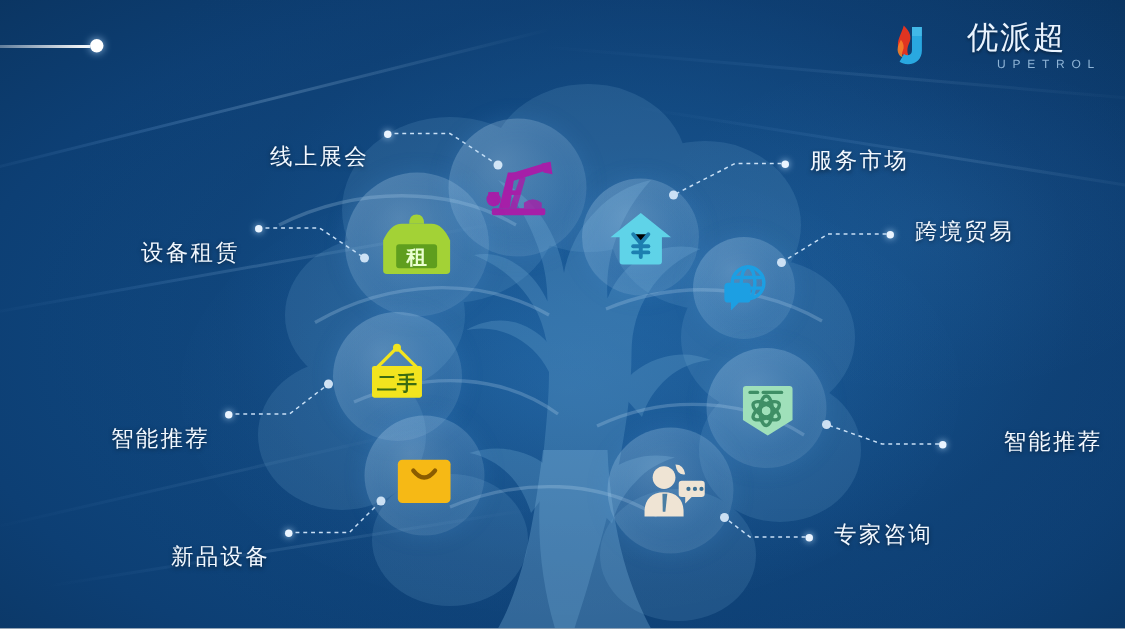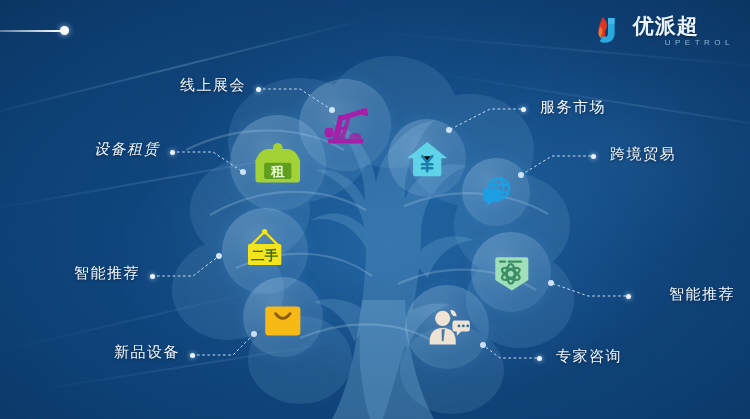--- a/index.html
+++ b/index.html
@@ -49,22 +49,22 @@
     font-size: 19px; font-weight: bold; color: #ffffff;
     letter-spacing: 2px;
     text-shadow: 0 1px 3px rgba(0,0,0,0.45);
   }
 
   
   #logo { position:absolute; right: 16px; top: 10px; height: 42px; display:flex; align-items:center; }
   #logo-mark { position:relative; width: 40px; height: 40px; margin-right: 4px; }
   #logo-text { display:flex; flex-direction:column; justify-content:center; }
   #logo-name {
-    font-size: 21px; font-weight: bold; color: #eaf4ff; letter-spacing: 1px;
-    line-height: 22px; text-shadow: 0 1px 2px rgba(0,0,0,0.4);
+    font-size: 21px; font-weight: normal; color: #eaf4ff; letter-spacing: 1px;
+    line-height: 22px; text-shadow: 0 1px 2px rgba(0,0,0,0.4); margin-left: 12px;
   }
   #logo-sub {
     font-size: 8px; color: #8fb4d6; letter-spacing: 4.5px; line-height: 11px; padding-left: 32px;
   }
 
   
   #tree { position:absolute; left:0; top:0; width:750px; height:419px; }
 
   
   .node {
@@ -79,21 +79,21 @@
   
   .connector { position:absolute; left:0; top:0; width:750px; height:419px; pointer-events:none; }
 
   .label {
     position: absolute;
     font-size: 15px; color: #f2f8ff; white-space: nowrap;
     letter-spacing: 1.5px;
     text-shadow: 0 1px 3px rgba(0,0,0,0.5);
   }
   .label.right { text-align: left; }
-  .label.left  { text-align: right; }
+  .label.left  { text-align: right; margin-top: 19px; }
 
   .enddot {
     position:absolute; width:5px; height:5px; border-radius:50%;
     background:#eaf4ff; box-shadow:0 0 5px rgba(190,225,255,0.9);
   }
 </style>
 </head>
 <body>
 
 <div id="slide">
@@ -223,21 +223,21 @@
           <svg viewBox="0 0 48 48" width="100%" height="100%">
         <g fill="#a3d236">
           <path d="M6 22 q4 -9 10 -9 h16 q6 0 10 9 v16 a2 2 0 0 1 -2 2 H8 a2 2 0 0 1 -2 -2 Z"></path>
           <path d="M20 13 q0 -5 4 -5 q4 0 4 5 z"></path>
         </g>
         <rect x="13" y="24" width="22" height="13" rx="1.6" fill="#5f9e1e"></rect>
         <text x="24" y="34.6" font-size="11" font-weight="bold" text-anchor="middle" fill="#eaffd0" font-family="'Liberation Sans',sans-serif">租</text>
       </svg>
         </div>
       </div>
-      <div class="label left" style="left: 94px; top: 140px; font-style: italic;">设备租赁</div>
+      <div class="label left" style="left: 94px; top: 140px;">设备租赁</div>
       <div class="enddot" style="left: 169.5px; top: 149.5px;"></div>
       <div class="node" style="left: 388px; top: 119px; width: 78px; height: 78px;">
         <div class="glyph">
           <svg viewBox="0 0 48 48" width="100%" height="100%">
         <g fill="#5fd3e8">
           <path d="M24 8 L44 24 h-6 v16 a2 2 0 0 1 -2 2 H12 a2 2 0 0 1 -2 -2 V24 H4 Z"></path>
         </g>
         <g stroke="#1d7fb0" stroke-width="2.6" stroke-linecap="round">
           <path d="M19 22 L24 28 L29 22"></path>
           <path d="M24 28 L24 37"></path>

